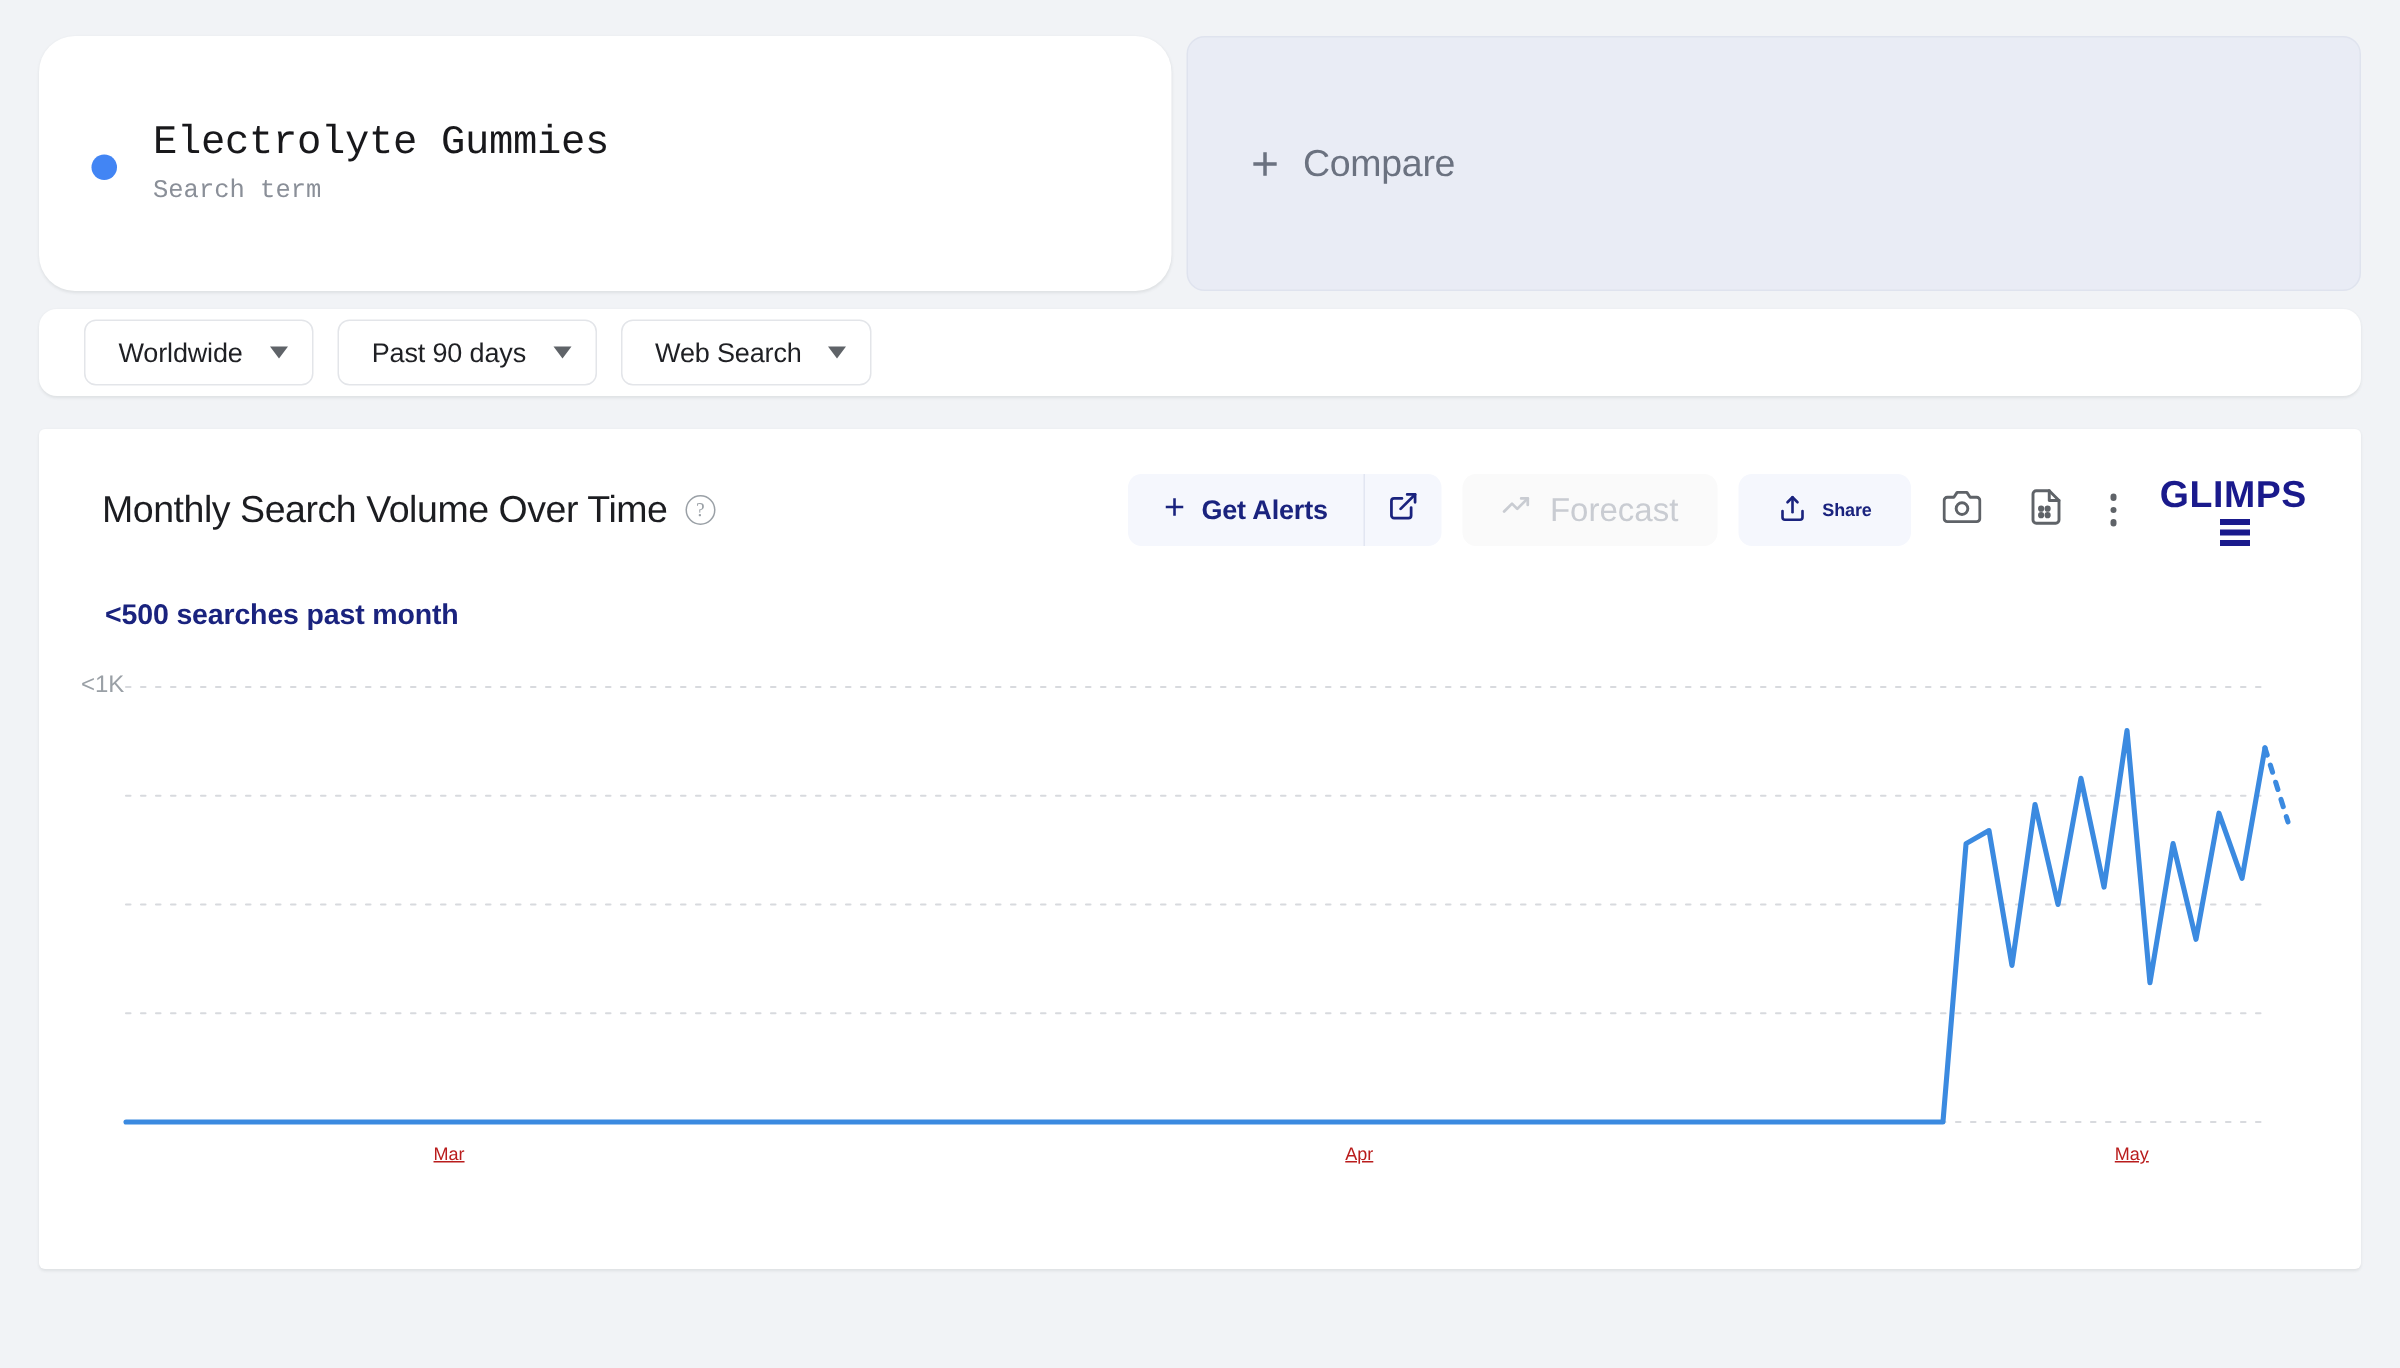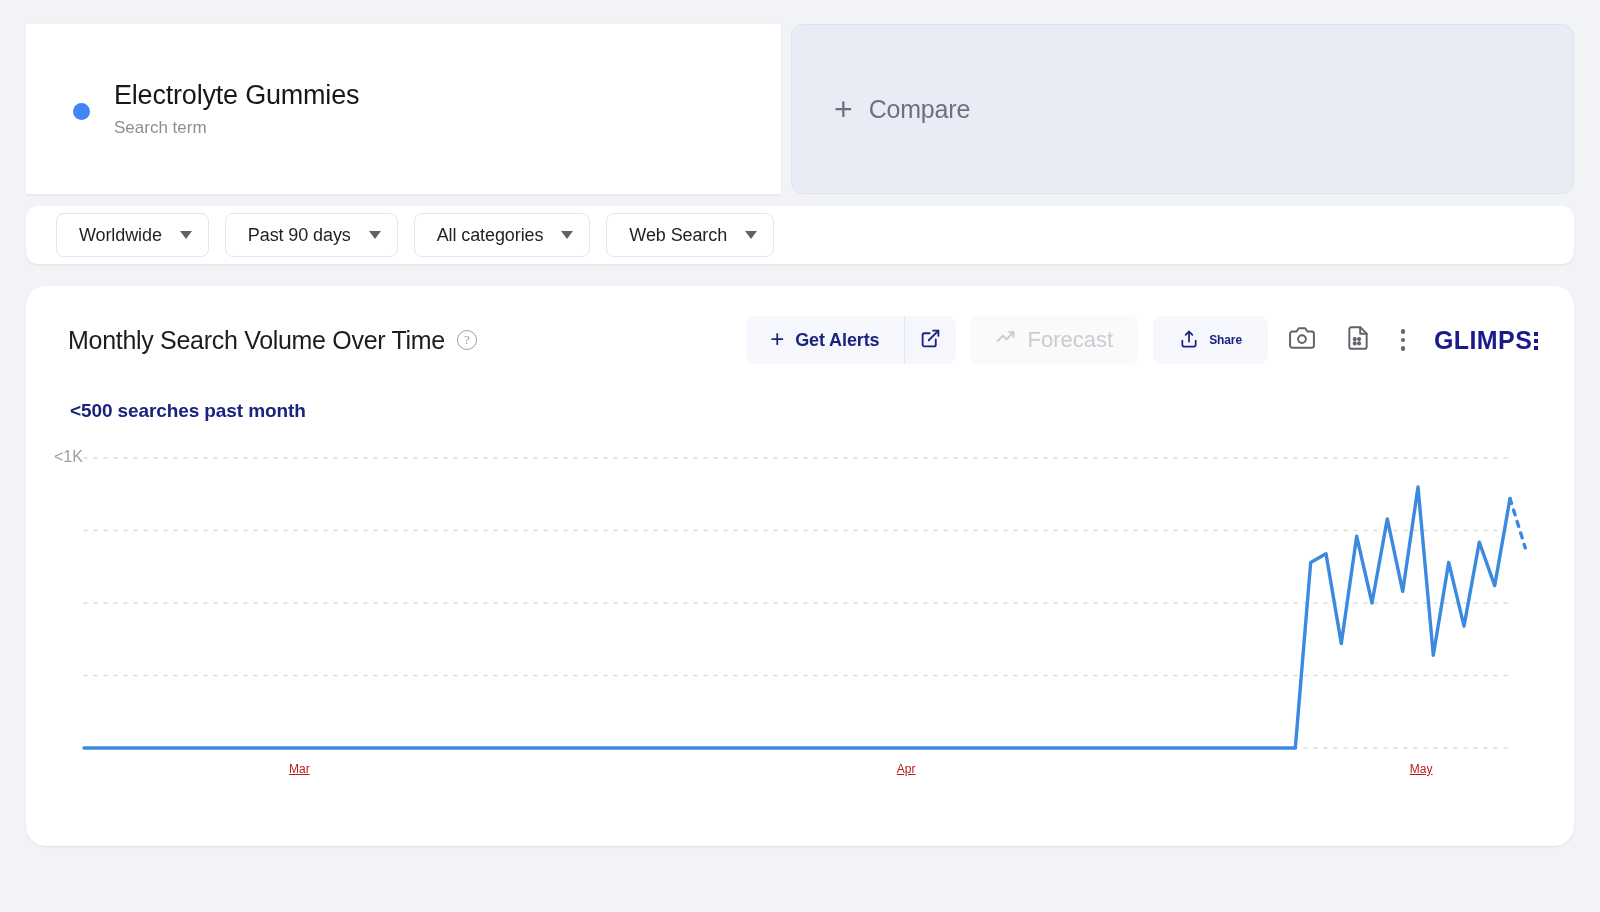--- a/index.html
+++ b/index.html
@@ -8,22 +8,22 @@
     background: #f1f3f6;
     font-family: "Liberation Sans", sans-serif;
     overflow: hidden;
   }
   .page { position: relative; width: 1600px; height: 912px; padding: 0 26px; }
 
   
   .term-row { display: flex; gap: 10px; padding-top: 24px; }
   .term-card {
     width: 755px; height: 170px; background: #ffffff;
-    border-radius: 1px; display: flex; align-items: center;
-    padding-left: 47px; box-shadow: 0 1px 2px rgba(60,64,67,.10);
+    border-radius: 24px; display: flex; align-items: center;
+    padding-left: 35px; box-shadow: 0 1px 2px rgba(60,64,67,.10); font-family: Liberation Mono, monospace;
   }
   .term-dot {
     width: 17px; height: 17px; border-radius: 50%;
     background: #4285f4; flex: none; margin-right: 24px; margin-top: 4px;
   }
   .term-text { display: flex; flex-direction: column; gap: 6px; }
   .term-title { font-size: 27px; color: #18181b; letter-spacing: -.2px; line-height: 1.15; }
   .term-sub { font-size: 17px; color: #8a8f98; }
 
   .compare-card {
@@ -49,21 +49,21 @@
   }
   .chip-label { font-size: 18px; color: #1f2024; letter-spacing: -.1px; }
   .caret {
     width: 0; height: 0; border-left: 6px solid transparent;
     border-right: 6px solid transparent; border-top: 8px solid #5f6368;
   }
 
   
   .chart-card {
     margin-top: 22px; height: 560px; background: #fff;
-    border-radius: 20px; position: relative;
+    border-radius: 4px; position: relative;
     box-shadow: 0 1px 2px rgba(60,64,67,.10);
   }
   .chart-head {
     display: flex; align-items: center; justify-content: space-between;
     padding: 30px 36px 0 42px;
   }
   .chart-title-wrap { display: flex; align-items: center; gap: 12px; }
   .chart-title { font-size: 25px; color: #1c1d21; letter-spacing: -.3px; }
   .help-icon {
     width: 20px; height: 20px; border-radius: 50%; border: 1.6px solid #9aa0a6;
@@ -100,21 +100,21 @@
   .icon-btn {
     width: 44px; height: 44px; display: flex; align-items: center;
     justify-content: center; cursor: pointer; margin-left: 12px;
   }
   .kebab { display: flex; flex-direction: column; gap: 4px; align-items: center;
            cursor: pointer; width: 30px; margin-left: 8px; }
   .kebab i { width: 4.5px; height: 4.5px; border-radius: 50%; background: #5f6368; display: block; }
   .brand {
     margin-left: 16px; font-size: 25px; font-weight: 700; color: #1a1a8c;
     letter-spacing: .4px; display: flex; align-items: center;
-    overflow: hidden; max-width: 104px;
+    overflow: hidden; max-width: 104px; flex-direction: column;
   }
   .brand-e { display: inline-flex; flex-direction: column; gap: 3px; margin-left: 2px; margin-top: 1px; }
   .brand-e span { display: block; height: 4px; background: #1a1a8c; }
   .brand-e span:nth-child(1) { width: 20px; }
   .brand-e span:nth-child(2) { width: 20px; }
   .brand-e span:nth-child(3) { width: 20px; }
 
   .volume-line { padding: 36px 0 0 44px; font-size: 19px; color: #1a237e; letter-spacing: -.1px; }
   .volume-line b { font-weight: 700; }
   .volume-line span.soft { font-weight: 700; }
@@ -145,24 +145,20 @@
     </div>
   </div>
 
   <div class="filter-card">
     <div class="chip">
       <span class="chip-label">Worldwide</span>
       <span class="caret"></span>
     </div>
     <div class="chip">
       <span class="chip-label">Past 90 days</span>
-      <span class="caret"></span>
-    </div>
-    <div class="chip">
-      <span class="chip-label">All categories</span>
       <span class="caret"></span>
     </div>
     <div class="chip">
       <span class="chip-label">Web Search</span>
       <span class="caret"></span>
     </div>
   </div>
 
   <div class="chart-card">
 

